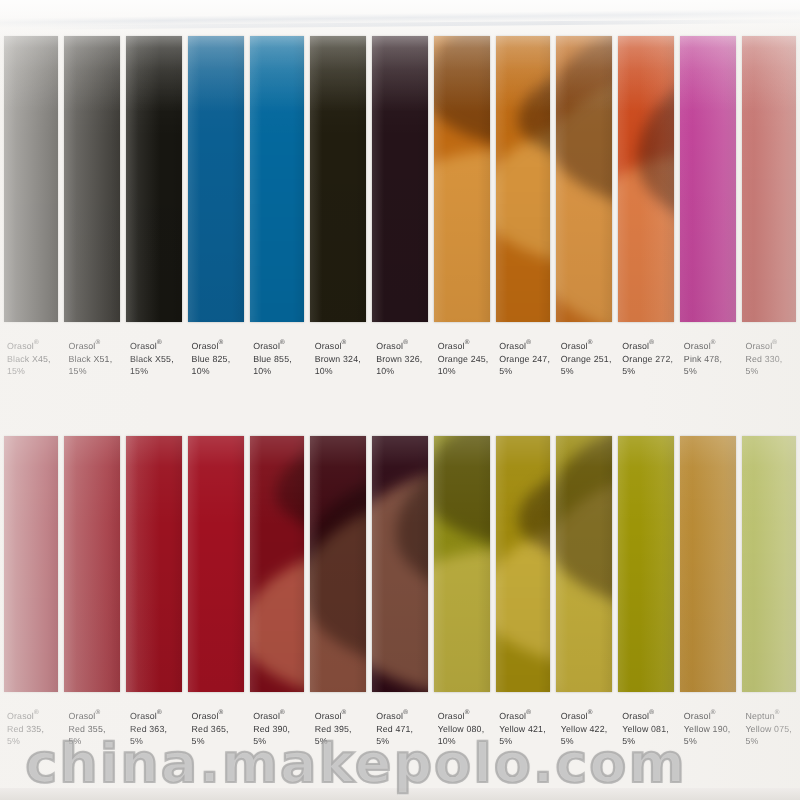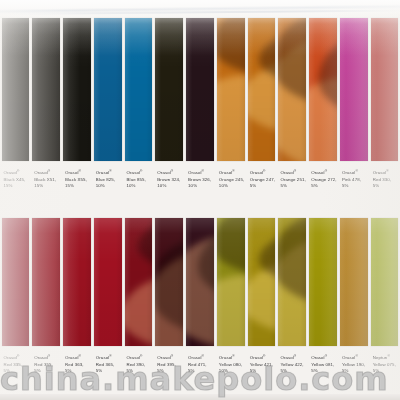--- a/index.html
+++ b/index.html
@@ -126,21 +126,21 @@
   .watermark {
     position: absolute;
     left: 0;
     bottom: 2px;
     width: 356px;
     text-align: center;
     z-index: 9;
     pointer-events: none;
     font-family: "DejaVu Sans", sans-serif;
     font-weight: bold;
-    font-size: 32px;
+    font-size: 27px;
     letter-spacing: 1px;
     color: rgba(255,255,255,0.30);
     text-shadow:
       0 0 1px rgba(120,120,120,0.55),
       0 1px 0 rgba(255,255,255,0.28);
     -webkit-text-stroke: 1.1px rgba(150,150,150,0.55);
     white-space: nowrap;
   }
 
   .bottom-strip {

